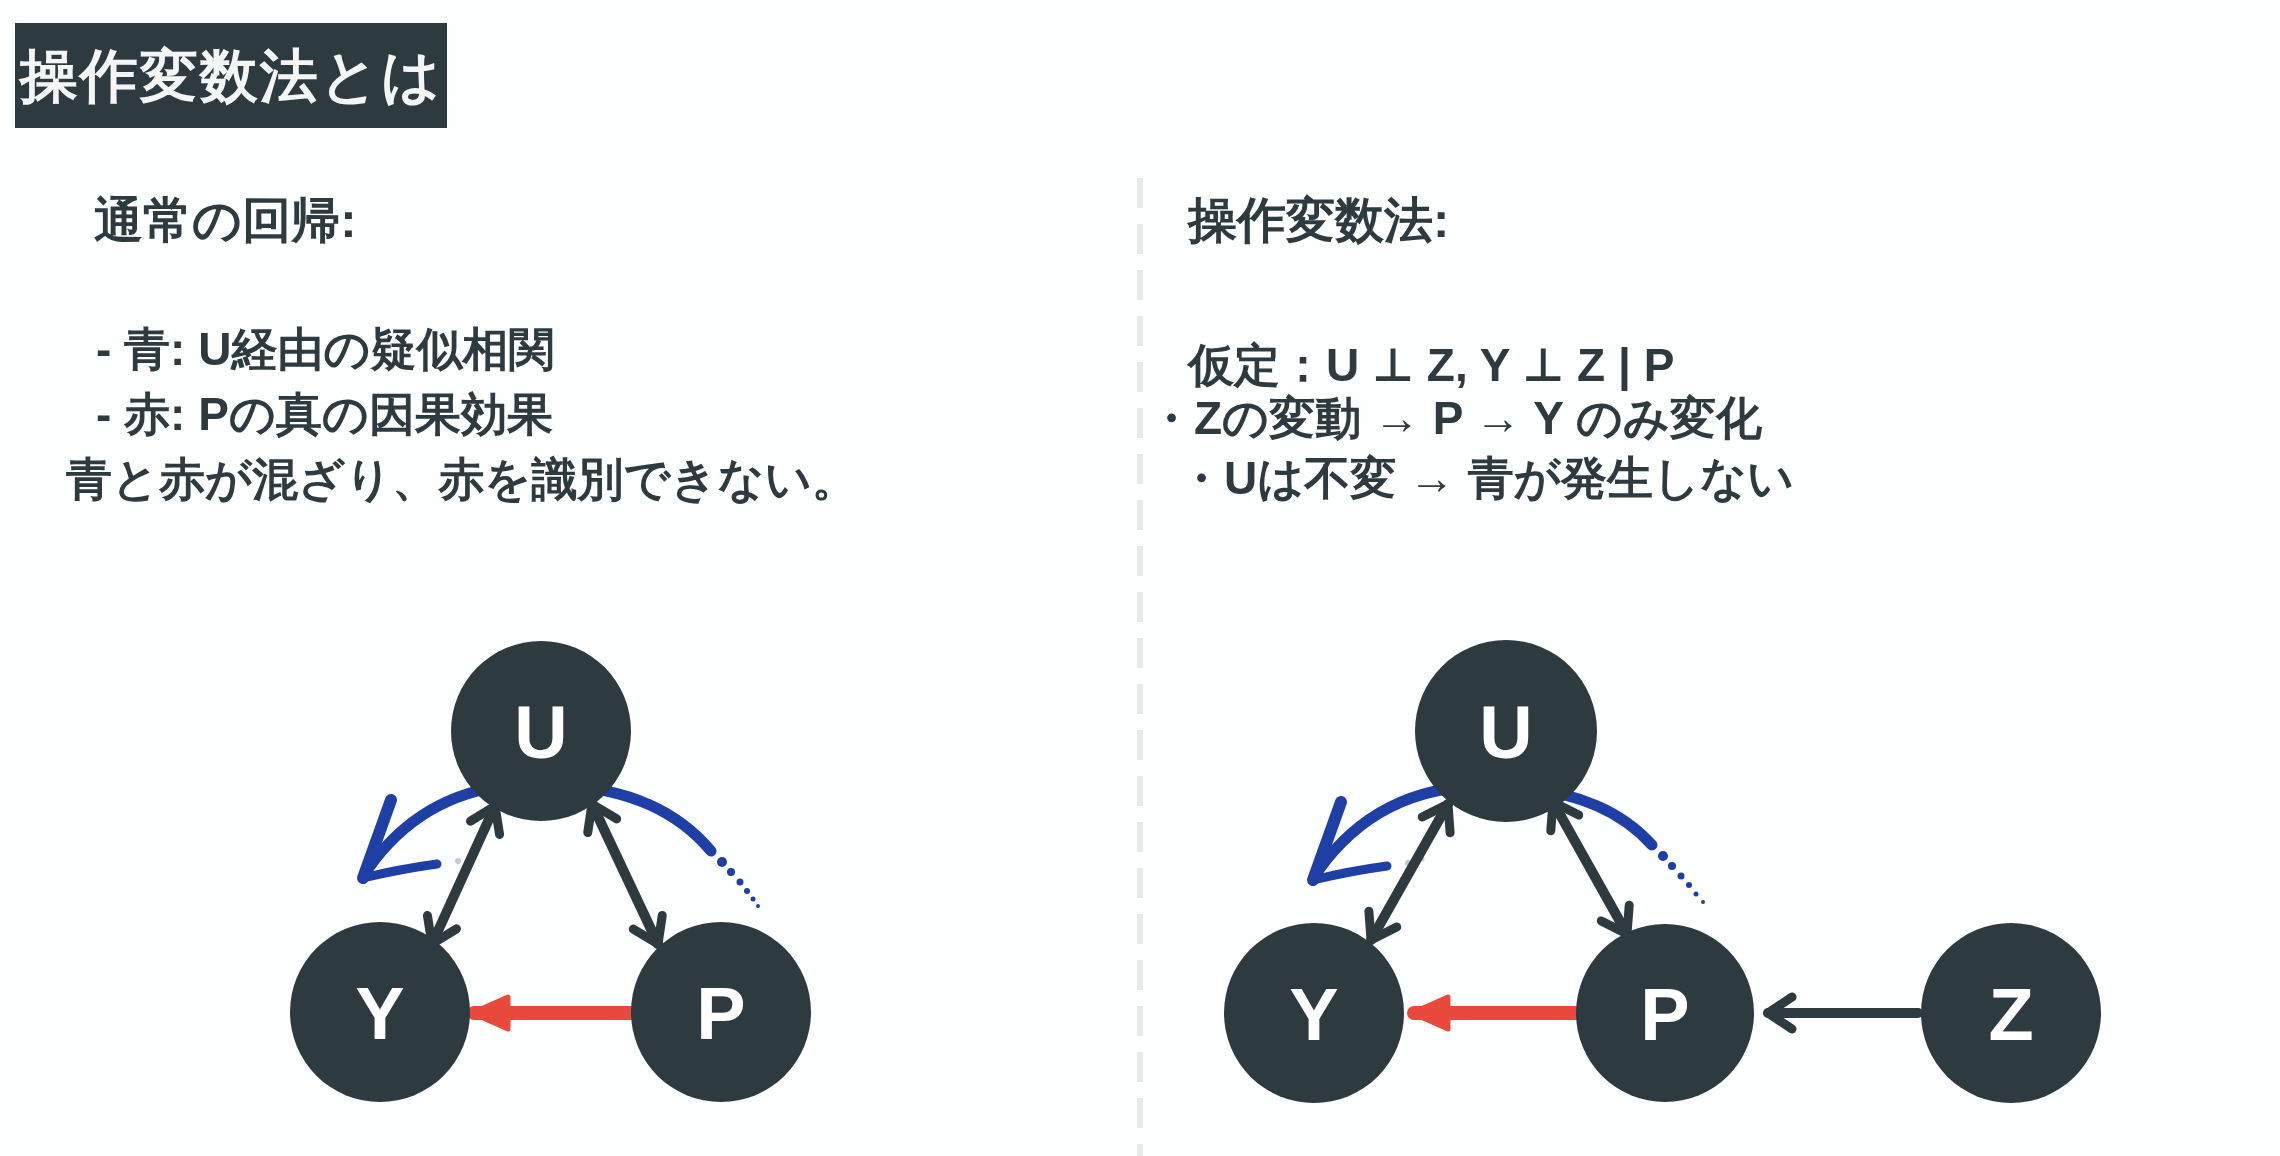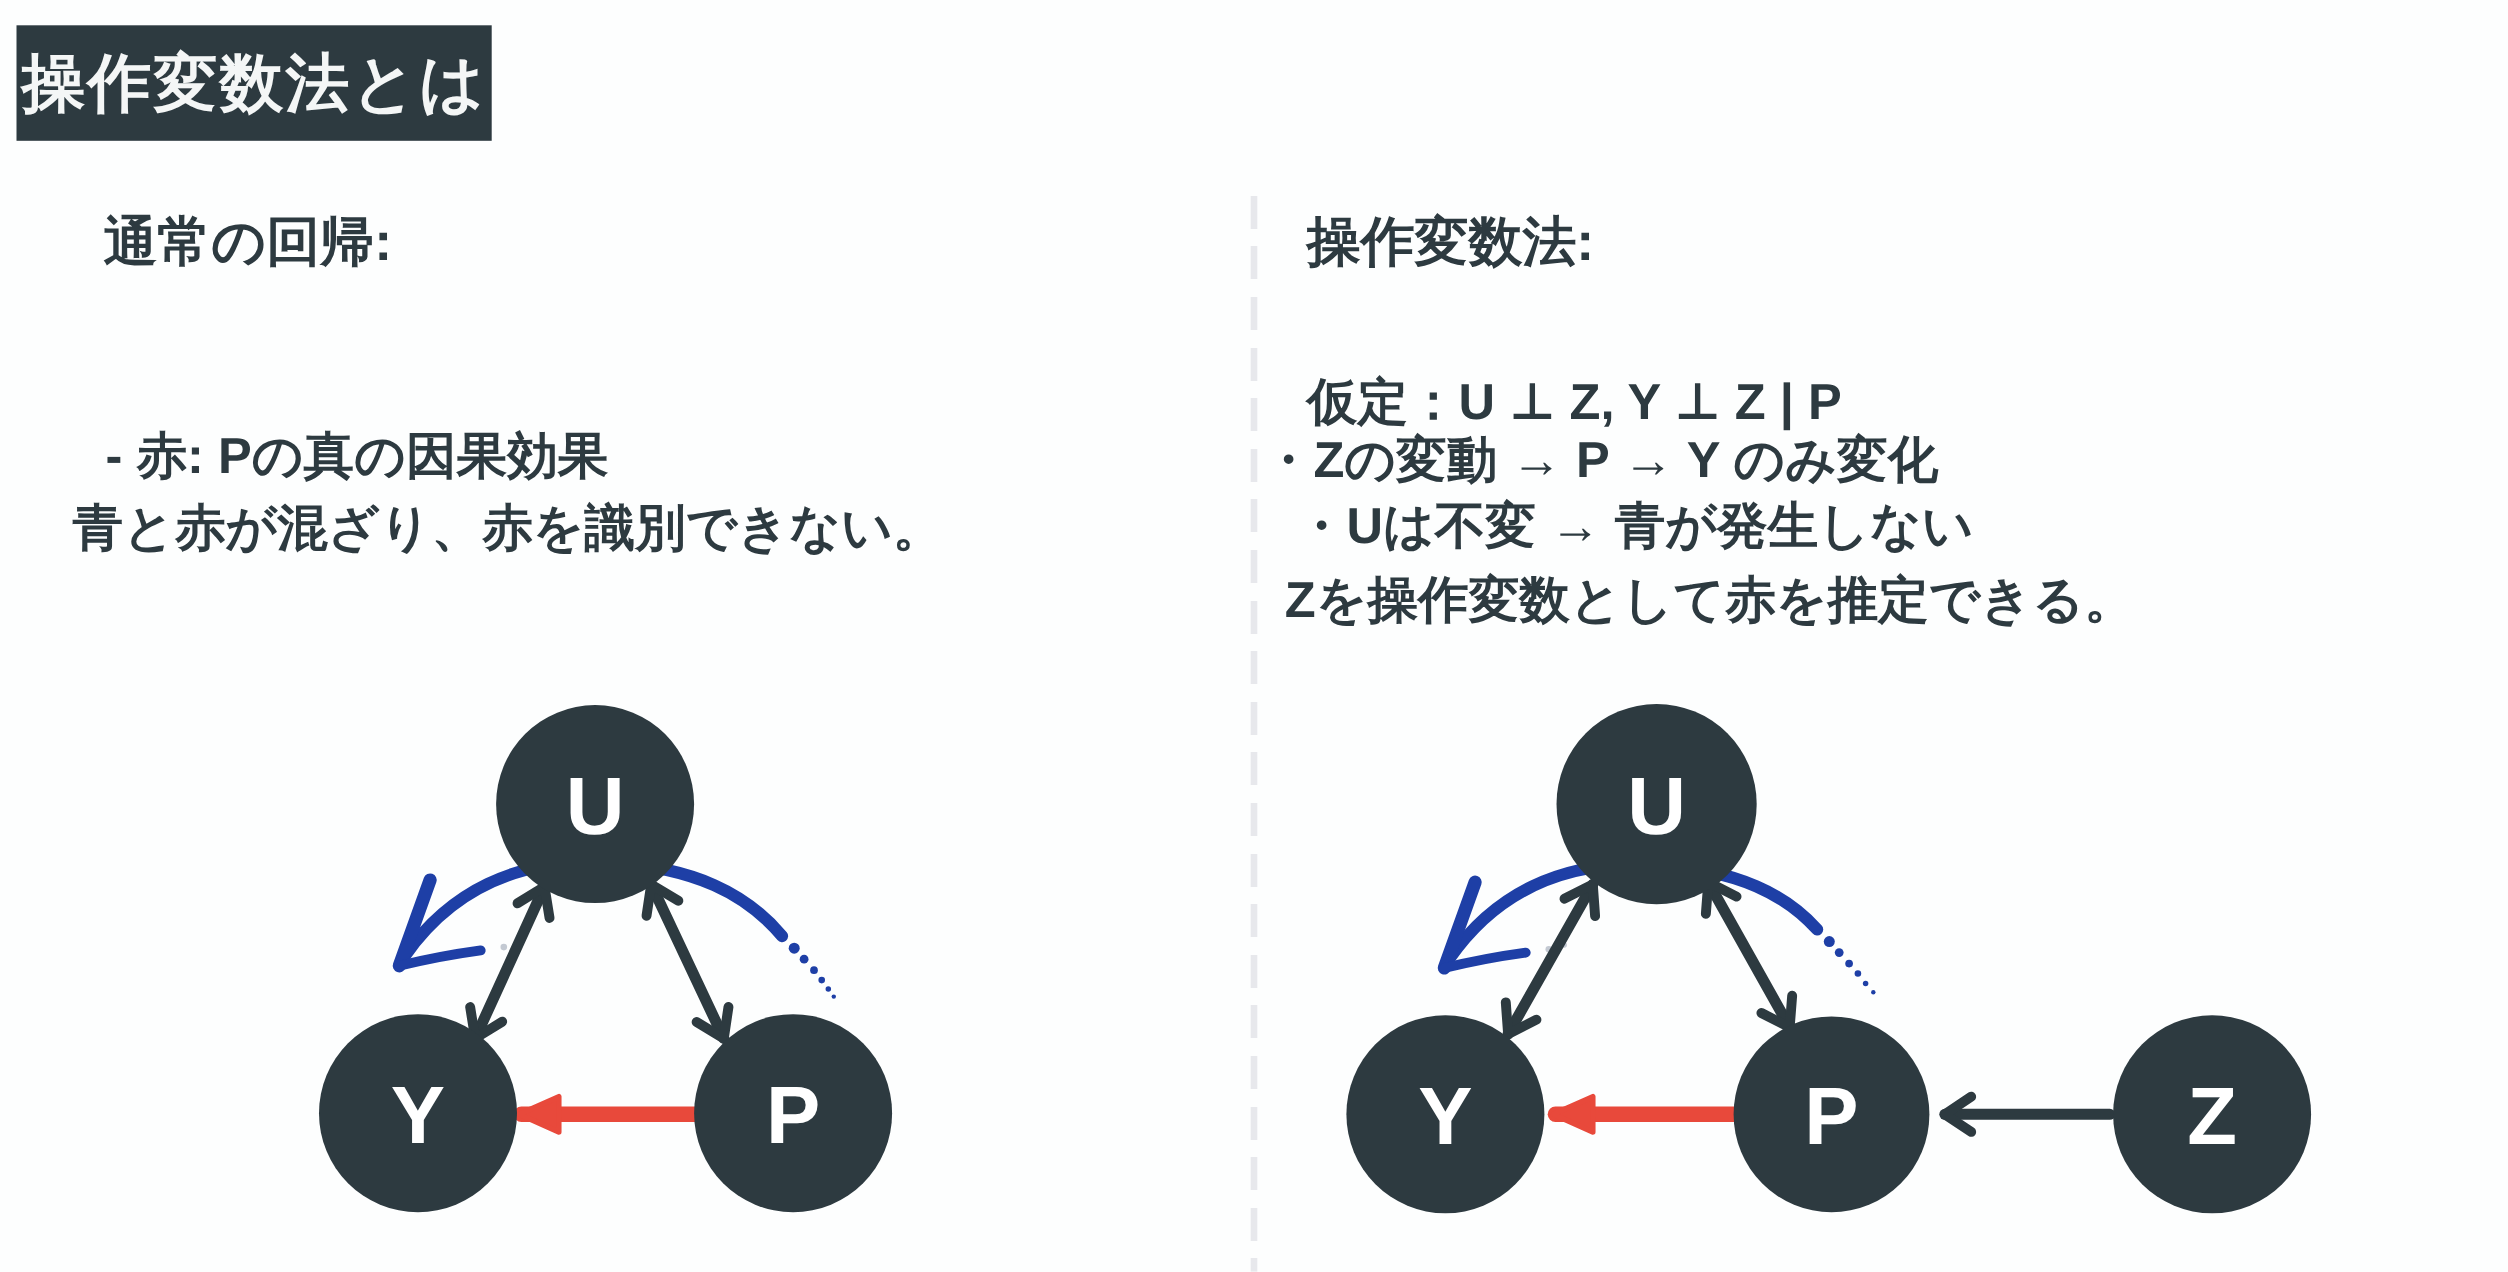--- a/index.html
+++ b/index.html
@@ -58,28 +58,28 @@
 
 <div class="page">
 
   <div class="title-box">
     <span>操作変数法とは</span>
   </div>
 
   <div class="divider"></div>
 
   <div class="txt h l-heading">通常の回帰:</div>
+  <div class="txt b l-b1">- 青: U経由の疑似相関</div>
   <div class="txt b l-b2">- 赤: Pの真の因果効果</div>
   <div class="txt b l-conc">青と赤が混ざり、赤を識別できない。</div>
 
   <div class="txt h r-heading">操作変数法:</div>
   <div class="txt b r-assume">仮定：U ⊥ Z, Y ⊥ Z | P</div>
   <div class="txt b r-b1">・Zの変動 → P → Y のみ変化</div>
   <div class="txt b r-b2">・Uは不変 → 青が発生しない</div>
-  <div class="txt b r-conc">Zを操作変数として赤を推定できる。</div>
 
   <svg class="diagram" width="2280" height="1156" viewBox="0 0 2280 1156">
     <defs>
       <marker id="chev" viewBox="0 0 48 48" refX="36" refY="24" markerWidth="48" markerHeight="48" markerUnits="userSpaceOnUse" orient="auto-start-reverse">
         <path d="M 12 8 L 36 24 L 12 40" fill="none" stroke="#2d3a40" stroke-width="9" stroke-linecap="round" stroke-linejoin="round"></path>
       </marker>
       <marker id="redhead" viewBox="0 0 48 48" refX="40" refY="24" markerWidth="48" markerHeight="48" markerUnits="userSpaceOnUse" orient="auto">
         <path d="M 6 8 L 42 24 L 6 40 Z" fill="#e8493b" stroke="#e8493b" stroke-width="5" stroke-linejoin="round"></path>
       </marker>
     </defs>

